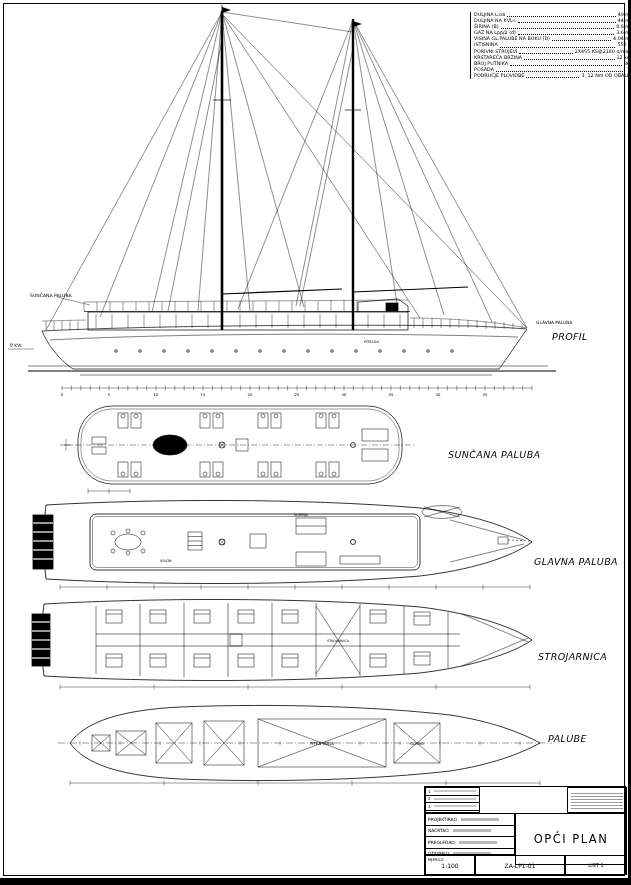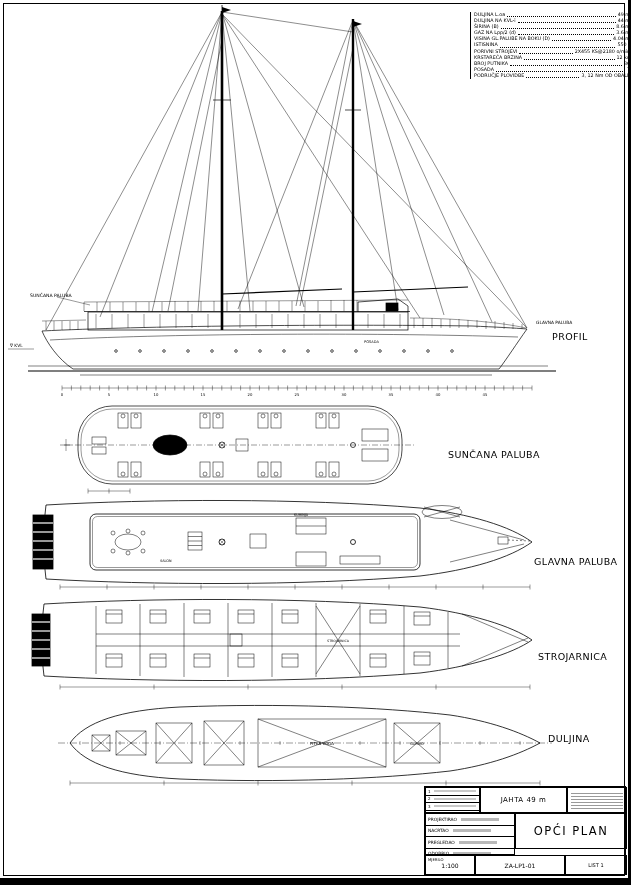--- a/index.html
+++ b/index.html
@@ -3,21 +3,21 @@
 <meta charset="utf-8">
 <style>
   html,body{margin:0;padding:0;background:#8a8a8a;}
   .page{position:relative;width:631px;height:885px;background:#fff;overflow:hidden;
         font-family:"DejaVu Sans",sans-serif;color:#000;}
   .abs{position:absolute;}
   .frame{position:absolute;left:3px;top:3px;width:620px;height:871px;border:1px solid #000;pointer-events:none;}
   .scan-right{position:absolute;right:0;top:0;width:3px;height:885px;background:#000;}
   .scan-bottom{position:absolute;left:0;bottom:0;width:631px;height:7px;background:#000;}
   svg text{font-family:"DejaVu Sans",sans-serif;fill:#000;}
-  .viewlabel{position:absolute;font-size:9.5px;letter-spacing:.4px;white-space:nowrap;}
+  .viewlabel{position:absolute;font-size:9.5px;letter-spacing:.4px;white-space:nowrap;font-style:italic;}
   
   .spec{position:absolute;left:470px;top:12px;width:156px;border-left:1px solid #000;padding-left:3px;}
   .srow{display:flex;align-items:flex-end;font-size:4.8px;line-height:6.1px;white-space:nowrap;}
   .srow .dots{flex:1;border-bottom:1px dotted #000;margin:0 2px 1px 2px;min-width:4px;}
   
   .tb{position:absolute;left:424px;top:786px;width:202px;height:89px;border:1.4px solid #000;background:#fff;box-sizing:border-box;}
   .tb .cell{position:absolute;box-sizing:border-box;border:0.5px solid #000;overflow:hidden;}
   .revrow{display:flex;align-items:center;height:6.5px;border-bottom:0.5px solid #000;font-size:4px;padding-left:2px;}
   .revrow .bar{flex:1;height:2px;background:#c9c9c9;margin:0 3px;}
   .rolerow{display:flex;align-items:center;height:10.5px;border-bottom:0.5px solid #000;font-size:4.4px;padding-left:2px;}
@@ -498,21 +498,21 @@
       </g>
     </g>
     <text x="322" y="50" font-size="4" text-anchor="middle">PITKA VODA</text>
     <text x="417" y="50" font-size="3.4" text-anchor="middle">GORIVO</text>
   </svg>
 
   <div class="viewlabel" style="left:552px;top:331px">PROFIL</div>
   <div class="viewlabel" style="left:448px;top:449px">SUNČANA PALUBA</div>
   <div class="viewlabel" style="left:534px;top:556px">GLAVNA PALUBA</div>
   <div class="viewlabel" style="left:538px;top:651px">STROJARNICA</div>
-  <div class="viewlabel" style="left:548px;top:733px">DULJINA</div>
+  <div class="viewlabel" style="left:548px;top:733px">PALUBE</div>
 
   <div class="spec">
     <div class="srow">
         <span>DULJINA L.oa</span>
         <span class="dots"></span>
         <span>49 m</span>
       </div>
     <div class="srow">
         <span>DULJINA NA KVL-i</span>
         <span class="dots"></span>
@@ -576,23 +576,20 @@
           <span class="bar"></span>
         </div>
       <div class="revrow">
           <span>3</span>
           <span class="bar"></span>
         </div>
       <div class="revrow">
           <span>4</span>
           <span class="bar"></span>
         </div>
-    </div>
-    <div class="cell" style="left:55px;top:0;width:87px;height:26px">
-      <div class="projcell">JAHTA 49 m</div>
     </div>
     <div class="cell" style="left:142px;top:0;width:60px;height:26px">
       <div class="companybars"></div>
     </div>
     <div class="cell" style="left:0;top:26px;width:90px;height:42px">
       <div class="rolerow">
           <span>PROJEKTIRAO</span>
           <span class="namebar"></span>
         </div>
       <div class="rolerow">
@@ -601,21 +598,21 @@
         </div>
       <div class="rolerow">
           <span>PREGLEDAO</span>
           <span class="namebar"></span>
         </div>
       <div class="rolerow">
           <span>ODOBRIO</span>
           <span class="namebar"></span>
         </div>
     </div>
-    <div class="cell" style="left:90px;top:26px;width:112px;height:36px">
+    <div class="cell" style="left:90px;top:26px;width:112px;height:52px">
       <div class="bigtitle">OPĆI PLAN</div>
     </div>
     <div class="cell" style="left:0;top:68px;width:50px;height:20px">
       <div style="font-size:3.8px;padding:1px 2px 0">MJERILO</div>
       <div style="font-size:6px;text-align:center">1:100</div>
     </div>
     <div class="cell" style="left:50px;top:68px;width:90px;height:20px">
       <div style="font-size:6px;text-align:center;padding-top:6px">ZA-LP1-01</div>
     </div>
     <div class="cell" style="left:140px;top:68px;width:62px;height:20px">

